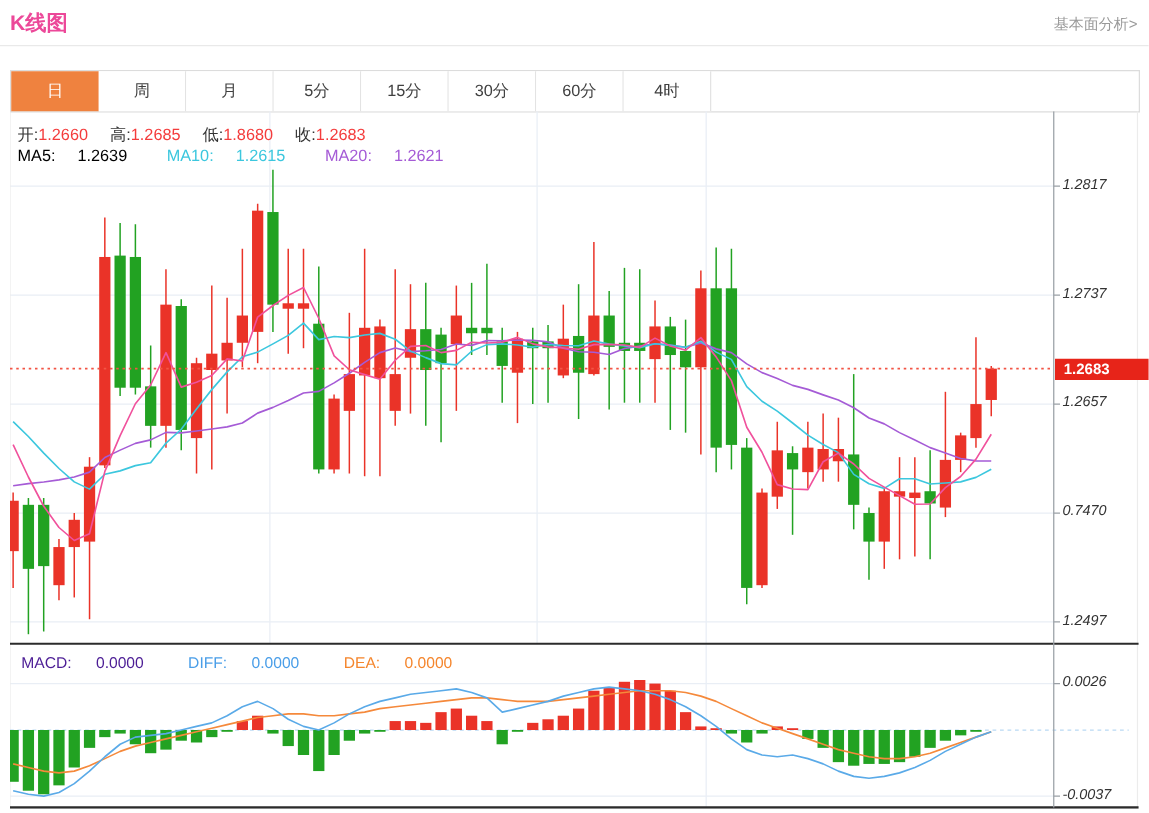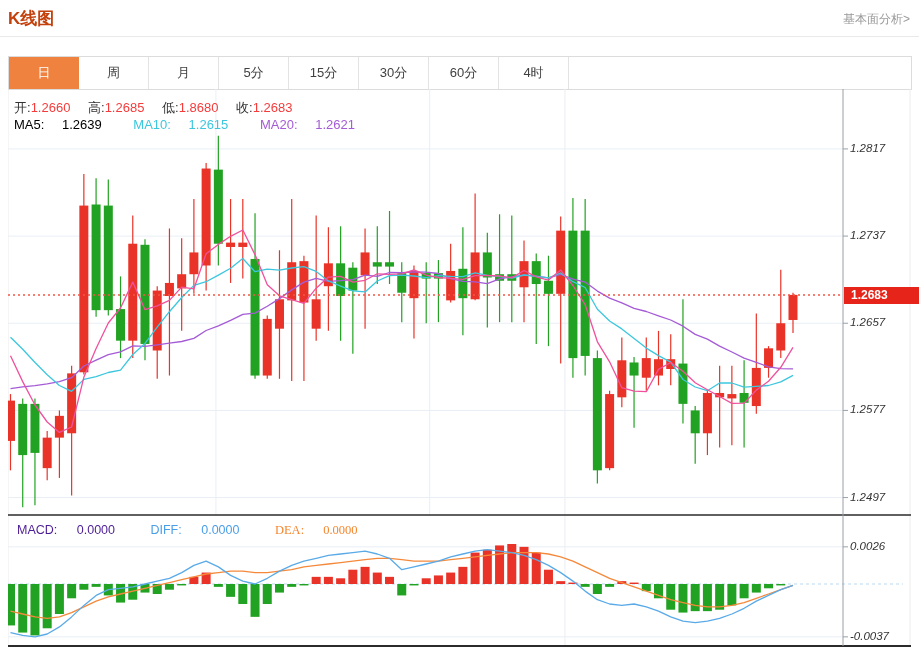--- a/index.html
+++ b/index.html
@@ -1,37 +1,37 @@
 <!DOCTYPE html>
 <html><head>
 <meta charset="utf-8">
 <style>
   html,body{margin:0;padding:0;background:#fff;}
   body{width:919px;height:650px;position:relative;overflow:hidden;
        font-family:"Liberation Sans","DejaVu Sans",sans-serif;-webkit-font-smoothing:antialiased;}
   .abs{position:absolute;}
-  #page-title{left:8px;top:7px;font-size:17px;font-weight:bold;color:#c2410c;}
+  #page-title{left:8px;top:7px;font-size:17px;font-weight:bold;color:#ec4899;}
   #fundamental-link{right:9px;top:11px;font-size:12px;color:#999;cursor:pointer;}
   #header-divider{left:0;top:36px;width:919px;height:1px;background:#e9e9e9;}
   #tabbar{left:8px;top:56px;width:902px;height:32px;border:1px solid #dcdcdc;display:flex;box-sizing:content-box;background:#fff;}
   .tab{width:70px;height:32px;line-height:32px;text-align:center;font-size:13px;color:#404040;
        border-right:1px solid #e3e3e3;cursor:pointer;background:#fff;box-sizing:border-box;}
   .tab.sel{background:#ef823f;color:#fff;border-right:none;}
   #chart-wrap{left:8px;top:89px;width:903px;height:590px;font-style:italic;}
   #chart-svg{position:absolute;left:0;top:0;}
   .row{white-space:nowrap;font-size:13px;}
   #quote-row{left:14px;top:99px;}
   #quote-row .lab{color:#333;}
   #quote-row .val{color:#f43c3c;margin-right:14px;}
   #ma-row{left:14px;top:117px;font-size:13px;}
   #ma-row span{margin-right:14px;}
   .ma5{color:#000000;} .ma10{color:#3cc7de;} .ma20{color:#a55bd6;}
   #macd-row{left:17px;top:523px;font-size:12.5px;}
   #macd-row span{margin-right:16px;}
-  .macdv{color:#4c1d95;} .diffv{color:#4a9ee8;} .deav{color:#f5862d;font-family:Liberation Serif, serif;}
+  .macdv{color:#4c1d95;} .diffv{color:#4a9ee8;} .deav{color:#f5862d;}
   #price-badge{left:844px;top:287px;width:75px;height:17px;line-height:17px;background:#e72419;
                color:#fff;font-size:12px;font-weight:bold;padding-left:7px;box-sizing:border-box;}
   .ytick{position:absolute;font-size:11.5px;color:#333;}
 </style>
 </head>
 <body>
 
 <div class="abs" id="page-title">K线图</div>
 <div class="abs" id="fundamental-link">基本面分析&gt;</div>
 <div class="abs" id="header-divider"></div>
@@ -271,21 +271,21 @@
       <line x1="835" y1="234.24552429667412" x2="840" y2="234.24552429667412" stroke="#9aa0a6" stroke-width="1"></line>
       <line x1="835" y1="321.4066496163675" x2="840" y2="321.4066496163675" stroke="#9aa0a6" stroke-width="1"></line>
       <line x1="835" y1="408.56777493606086" x2="840" y2="408.56777493606086" stroke="#9aa0a6" stroke-width="1"></line>
       <line x1="835" y1="457.85714285714283" x2="840" y2="457.85714285714283" stroke="#9aa0a6" stroke-width="1"></line>
       <line x1="835" y1="547.8571428571429" x2="840" y2="547.8571428571429" stroke="#9aa0a6" stroke-width="1"></line>
     </svg>
   <div id="tick-layer">
       <div class="ytick" style="left: 842px; top: 52.9233px;">1.2817</div>
       <div class="ytick" style="left: 842px; top: 140.084px;">1.2737</div>
       <div class="ytick" style="left: 842px; top: 227.246px;">1.2657</div>
-      <div class="ytick" style="left: 842px; top: 314.407px;">1.2577</div>
+      <div class="ytick" style="left: 842px; top: 314.407px;">0.7470</div>
       <div class="ytick" style="left: 842px; top: 401.568px;">1.2497</div>
       <div class="ytick" style="left: 842px; top: 450.857px; text-align: right;">0.0026</div>
       <div class="ytick" style="left: 842px; top: 540.857px;">-0.0037</div>
     </div>
 </div>
 
 <div class="abs row" id="quote-row">
   <span class="lab">开:</span><span class="val">1.2660</span>
   <span class="lab">高:</span><span class="val">1.2685</span>
   <span class="lab">低:</span><span class="val">1.8680</span>

